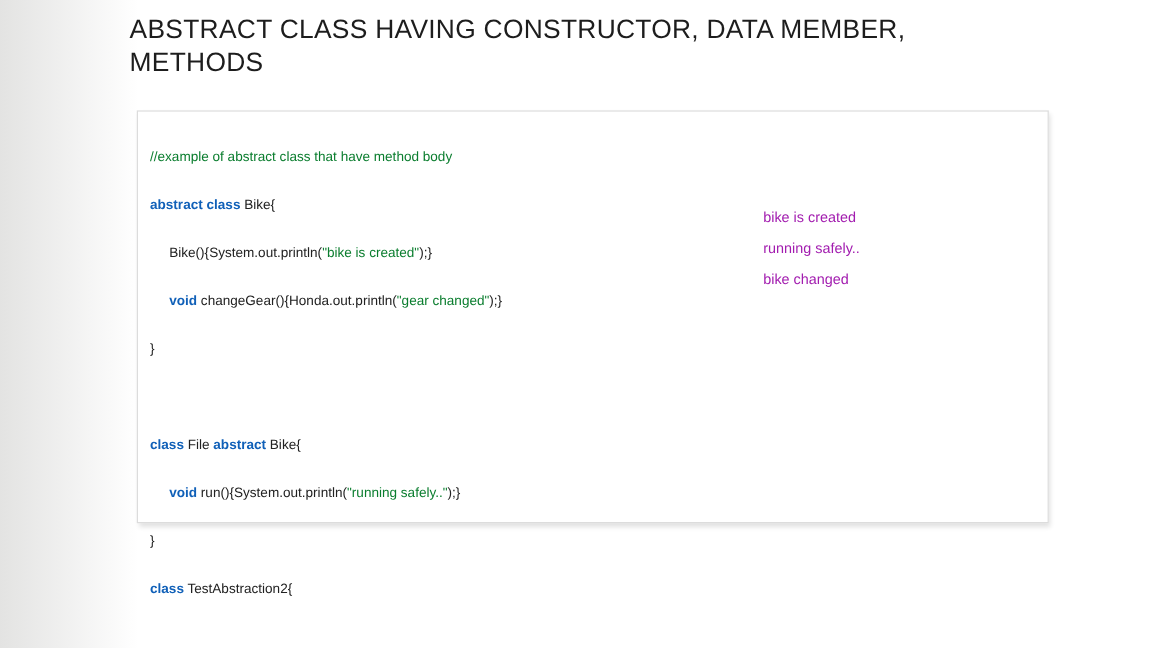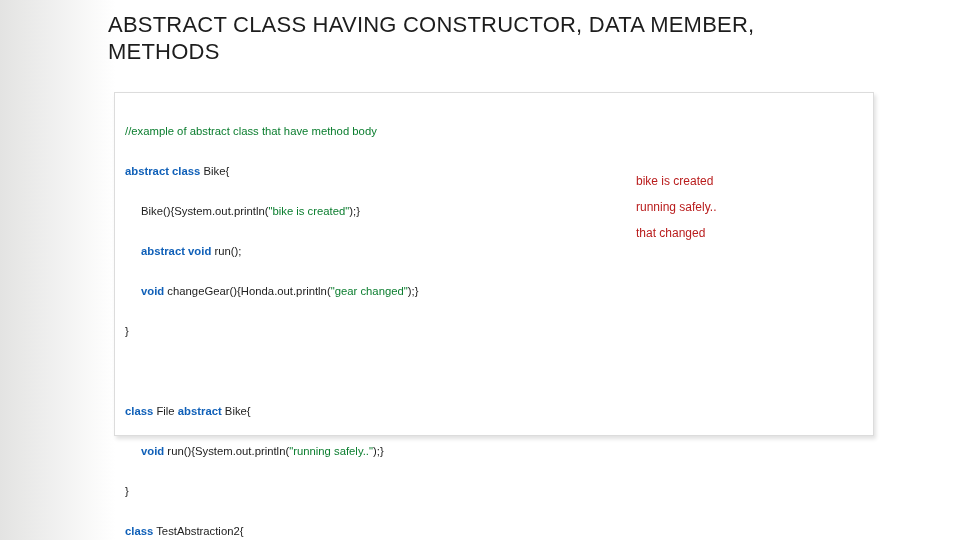--- a/index.html
+++ b/index.html
@@ -60,56 +60,55 @@
   .kw  { color: #1060b8; font-weight: 700; }
   .str { color: #0a7d2e; }
   .indent1 { padding-left: 16px; }
   .output {
     position: absolute;
     left: 636px;
     top: 168px;
     width: 200px;
     font-family: Verdana, Geneva, sans-serif;
     font-size: 12px;
-    color: #b91c1c;
+    color: #a21caf;
     line-height: 26px;
   }
 </style>
 </head>
 <body>
 
 <div class="slide">
 
   <h1 class="title">
     <span>ABSTRACT CLASS HAVING CONSTRUCTOR, DATA MEMBER,</span><br>
     <span>METHODS</span>
   </h1>
 
 
   <div class="codecard">
     <div class="codearea">
 <span class="line"><span class="cmt">//example of abstract class that have method body</span></span>
 <span class="line"><span class="kw">abstract class</span><span> Bike{</span></span>
 <span class="line indent1"><span>Bike(){System.out.println(</span><span class="str">"bike is created"</span><span>);}</span></span>
-<span class="line indent1"><span class="kw">abstract void</span><span> run();</span></span>
 <span class="line indent1"><span class="kw">void</span><span> changeGear(){Honda.out.println(</span><span class="str">"gear changed"</span><span>);}</span></span>
 <span class="line"><span>}</span></span>
 <span class="line"><span> </span></span>
 <span class="line"><span class="kw">class</span><span> File </span><span class="kw">abstract</span><span> Bike{</span></span>
 <span class="line indent1"><span class="kw">void</span><span> run(){System.out.println(</span><span class="str">"running safely.."</span><span>);}</span></span>
 <span class="line"><span>}</span></span>
 <span class="line"><span class="kw">class</span><span> TestAbstraction2{</span></span>
 
 
 
 
 
 
     </div>
   </div>
 
   <div class="output">
     <div>bike is created</div>
     <div>running safely..</div>
-    <div>that changed</div>
+    <div>bike changed</div>
   </div>
 
 </div>
 
 </body></html>

